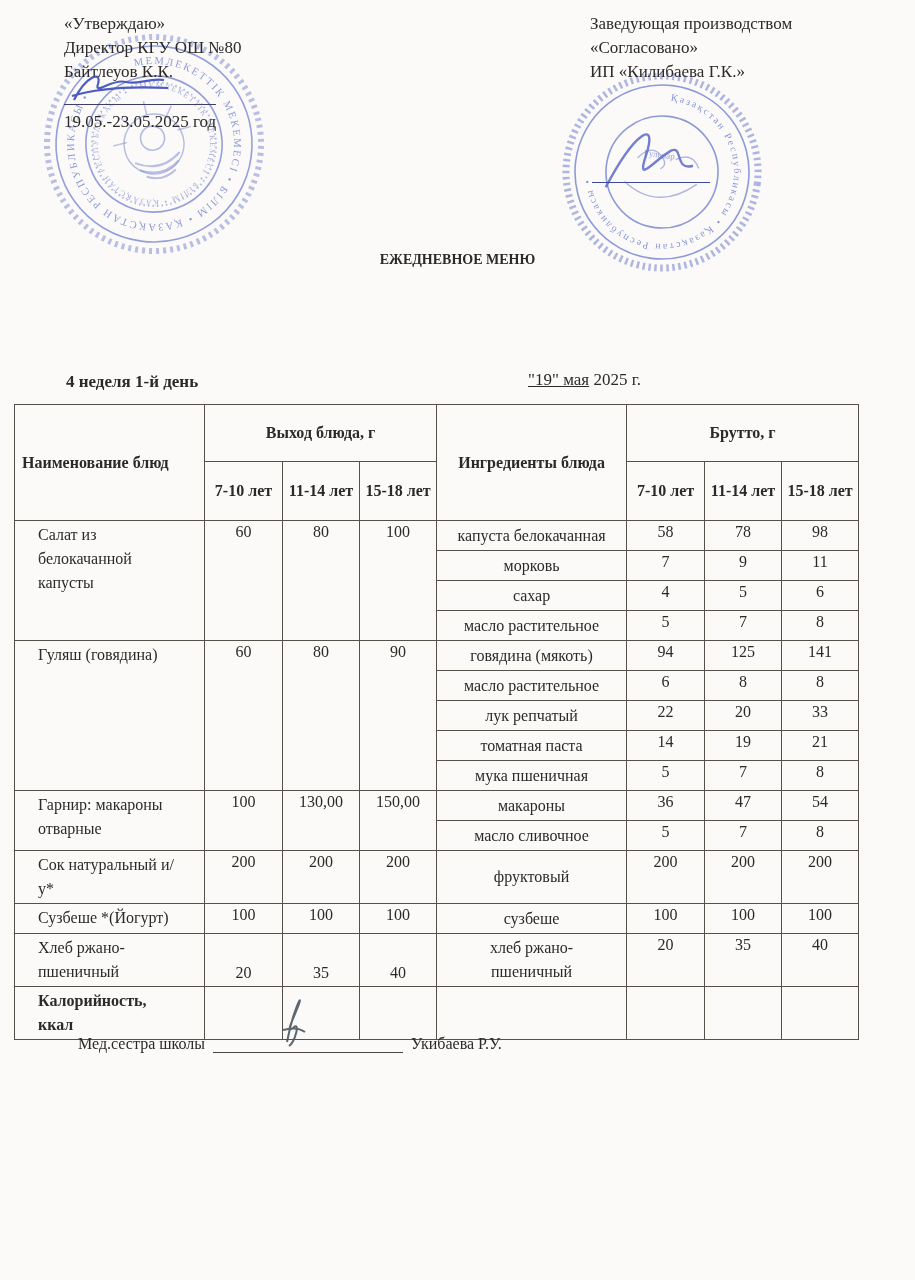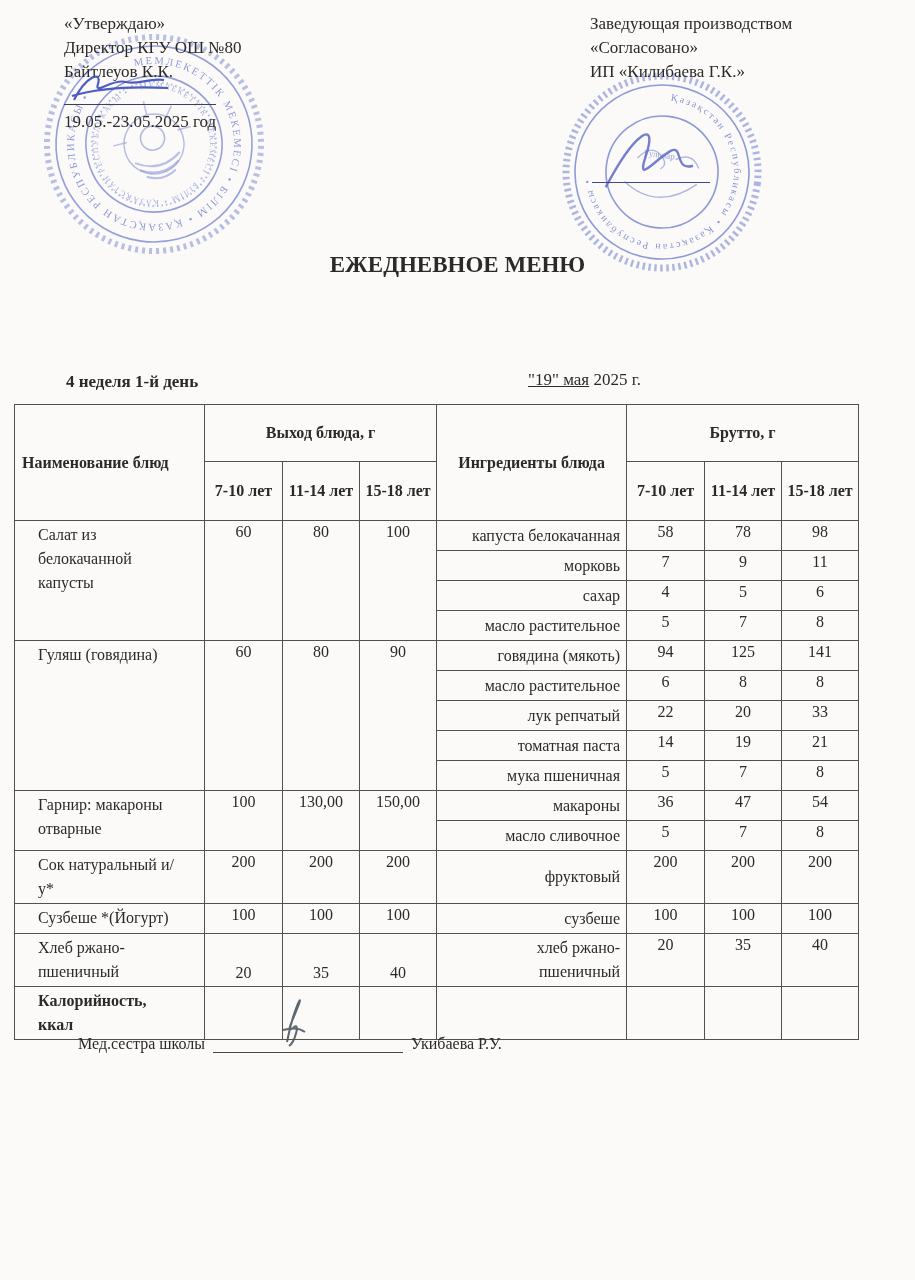--- a/index.html
+++ b/index.html
@@ -1,35 +1,35 @@
 <!DOCTYPE html>
 <html><head>
 <meta charset="utf-8">
 <style>
   html,body{margin:0;padding:0;background:#e8e6e2;}
   .page{position:relative;width:915px;height:1280px;margin:0 auto;background:#fbfaf8;
         font-family:"Liberation Serif","DejaVu Serif",serif;color:#2b2a28;overflow:hidden;}
   .blk{position:absolute;font-size:17px;line-height:24px;}
   .blk div{white-space:nowrap;}
-  .title{position:absolute;left:0;width:915px;top:252px;text-align:center;font-weight:bold;font-size:23px;}
+  .title{position:absolute;left:0;width:915px;top:252px;text-align:center;font-weight:bold;font-size:14px;}
   .subtitle{position:absolute;left:52px;width:810px;top:290px;text-align:center;font-weight:bold;
             font-size:16.5px;line-height:26px;white-space:pre-line;}
   .weekday{position:absolute;left:66px;top:372px;font-weight:bold;font-size:17px;}
   .dateline{position:absolute;left:528px;top:370px;font-size:17px;}
   .dateline .u{text-decoration:underline;}
   table{position:absolute;left:14px;top:404px;width:844px;border-collapse:collapse;table-layout:fixed;
         font-size:16px;color:#2b2a28;}
   td,th{border:1px solid #55504a;font-weight:normal;overflow:hidden;}
   th{font-weight:bold;padding:3px 4px;}
   th.nm{text-align:left;padding-left:7px;}
   tr.h1 th{height:50px;}
   tr.h2 th{height:52px;}
   td{height:25px;padding:1px 3px;}
   td.dish{vertical-align:top;text-align:left;padding:2px 23px;white-space:pre-line;line-height:24px;}
-  td.ing{text-align:right;padding:2px 6px;white-space:pre-line;line-height:24px;}
+  td.ing{text-align:center;padding:2px 6px;white-space:pre-line;line-height:24px;}
   td.num{text-align:center;vertical-align:top;padding-top:2px;}
   td.vbot{vertical-align:bottom;padding-bottom:4px;}
   .bold{font-weight:bold;}
   .sigline{display:inline-block;border-bottom:1.5px solid #3c3f63;}
   .agree-line{position:absolute;left:592px;top:182px;width:118px;border-bottom:1.5px solid #3d4a9c;}
   .footer{position:absolute;left:78px;top:1032px;font-size:16px;}
   .footer .fl{display:inline-block;width:190px;border-bottom:1px solid #4a4642;position:relative;height:20px;vertical-align:bottom;margin:0 8px;}
   .stamp{position:absolute;pointer-events:none;}
 </style>
 </head>

